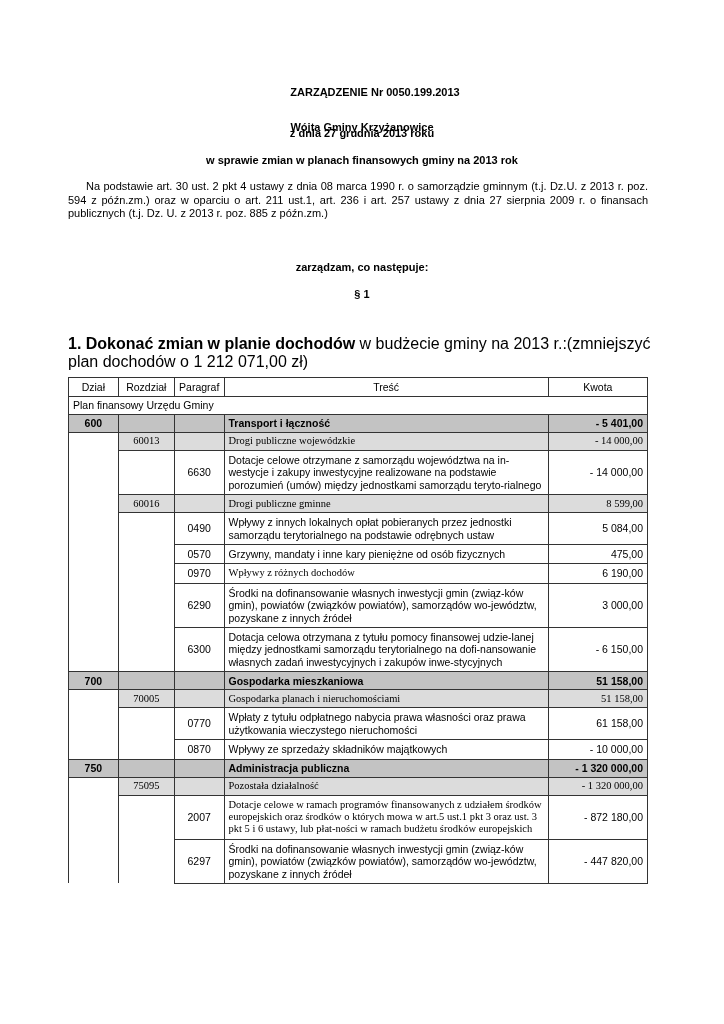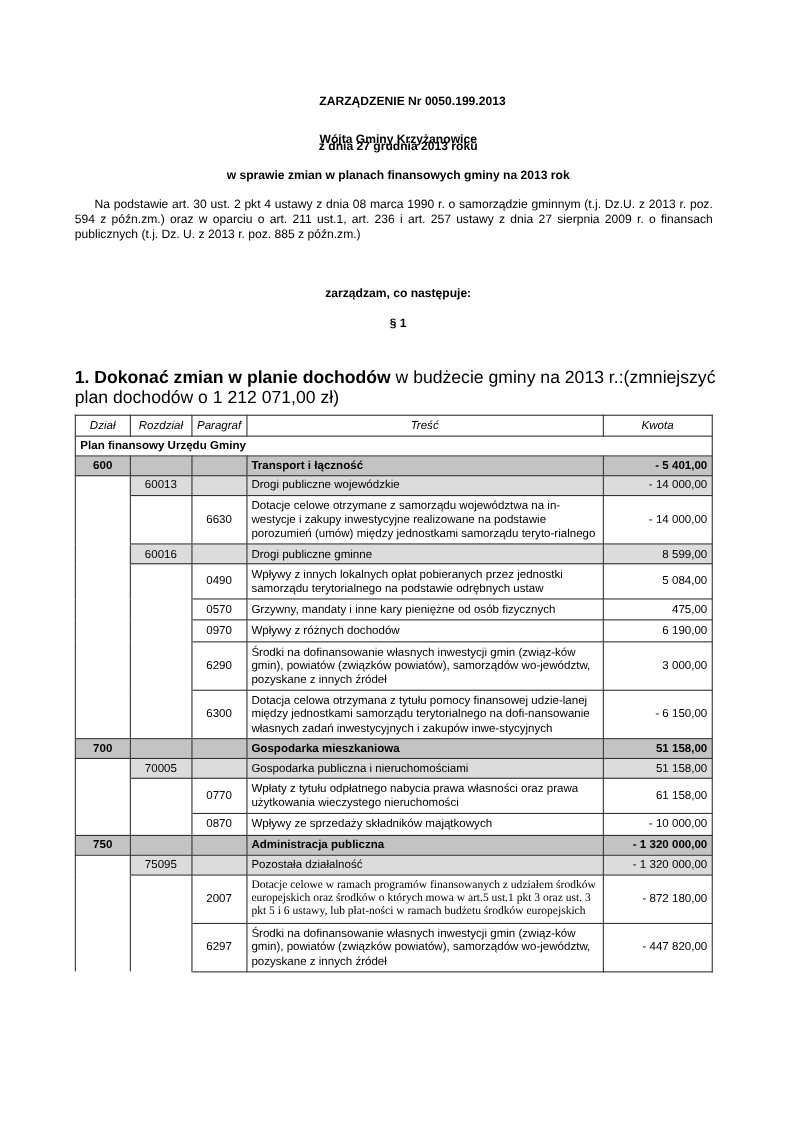--- a/index.html
+++ b/index.html
@@ -5,25 +5,25 @@
   html, body { margin: 0; padding: 0; background: #ffffff; }
   body { width: 724px; height: 1024px; position: relative; overflow: hidden;
          font-family: "Liberation Sans", sans-serif; color: #000; font-size: 11px; }
   .center { position: absolute; left: 0; width: 724px; text-align: center; font-weight: bold; font-size: 11px; }
   .para { position: absolute; left: 68px; width: 580px; font-size: 11px; line-height: 13.5px; text-align: justify; }
   .para .indent { display: inline-block; width: 18px; }
   .point { position: absolute; left: 68px; width: 600px; font-size: 16px; }
   table.budget { position: absolute; left: 68px; top: 377px; width: 580px; border-collapse: collapse;
                  font-size: 10.5px; table-layout: fixed; }
   table.budget td, table.budget th { border: 1px solid #333; padding: 1px 4px; vertical-align: middle; line-height: 12.4px; }
-  table.budget th { font-weight: normal; text-align: center; height: 16px; font-style: italic; }
+  table.budget th { font-weight: normal; text-align: center; height: 16px; }
   .c-dz { width: 46px; } .c-rz { width: 52px; } .c-pg { width: 46px; } .c-tr { width: 300px; } .c-kw { width: 92px; }
-  tr.section td { font-weight: bold; height: 15px; }
+  tr.section td { font-weight: normal; height: 15px; }
   tr.dzial td { background: #c3c3c3; font-weight: bold; height: 15px; }
-  tr.rozdzial td.shade { background: #dcdcdc; }
+  tr.rozdzial td.shade { background: #dcdcdc; font-family: Liberation Serif, serif; }
   tr.rozdzial td { height: 15px; }
   td.num { text-align: right; }
   td.ctr { text-align: center; }
   td.empty-left { border-top: none !important; border-bottom: none !important; background: #fff; }
 </style>
 </head>
 <body>
 
 <div class="center" style="top:86px;padding-left:13px;">ZARZĄDZENIE Nr 0050.199.2013</div>
 <div class="center" style="top:100px;margin-top:21px;">Wójta Gminy Krzyżanowice</div>
@@ -97,21 +97,21 @@
         <td class="empty-left"></td>
         <td style="border-top: none; border-bottom: none;"></td>
         <td class="ctr">0570</td>
         <td style="padding-top: 3px; padding-bottom: 3px; margin-left: 11px;">Grzywny, mandaty i inne kary pieniężne od osób fizycznych</td>
         <td class="num">475,00</td>
       </tr>
       <tr class="paragraf">
         <td class="empty-left"></td>
         <td style="border-top: none; border-bottom: none;"></td>
         <td class="ctr">0970</td>
-        <td style="padding-top: 3px; padding-bottom: 3px;">Wpływy z różnych dochodów</td>
+        <td style="padding-top: 3px; padding-bottom: 3px; font-family: Liberation Serif, serif;">Wpływy z różnych dochodów</td>
         <td class="num">6 190,00</td>
       </tr>
       <tr class="paragraf">
         <td class="empty-left"></td>
         <td style="border-top: none; border-bottom: none;"></td>
         <td class="ctr">6290</td>
         <td style="padding-top: 3px; padding-bottom: 3px;">Środki na dofinansowanie własnych inwestycji gmin (związ-ków gmin), powiatów (związków powiatów), samorządów wo-jewództw, pozyskane z innych źródeł</td>
         <td class="num">3 000,00</td>
       </tr>
       <tr class="paragraf">
@@ -125,21 +125,21 @@
         <td class="ctr">700</td>
         <td></td>
         <td></td>
         <td>Gospodarka mieszkaniowa</td>
         <td class="num">51 158,00</td>
       </tr>
       <tr class="rozdzial">
         <td class="empty-left"></td>
         <td class="ctr shade">70005</td>
         <td class="shade"></td>
-        <td class="shade">Gospodarka publiczna i nieruchomościami</td>
+        <td class="shade">Gospodarka planach i nieruchomościami</td>
         <td class="num shade">51 158,00</td>
       </tr>
       <tr class="paragraf">
         <td class="empty-left"></td>
         <td style="border-top: none; border-bottom: none;"></td>
         <td class="ctr">0770</td>
         <td style="padding-top: 3px; padding-bottom: 3px;">Wpłaty z tytułu odpłatnego nabycia prawa własności oraz prawa użytkowania wieczystego nieruchomości</td>
         <td class="num">61 158,00</td>
       </tr>
       <tr class="paragraf">

